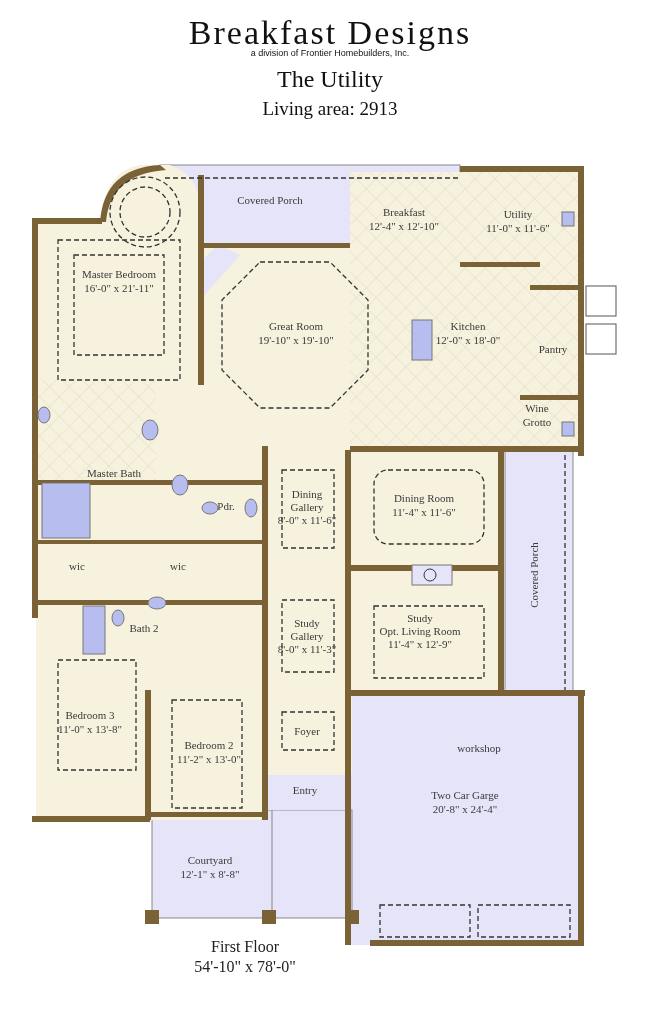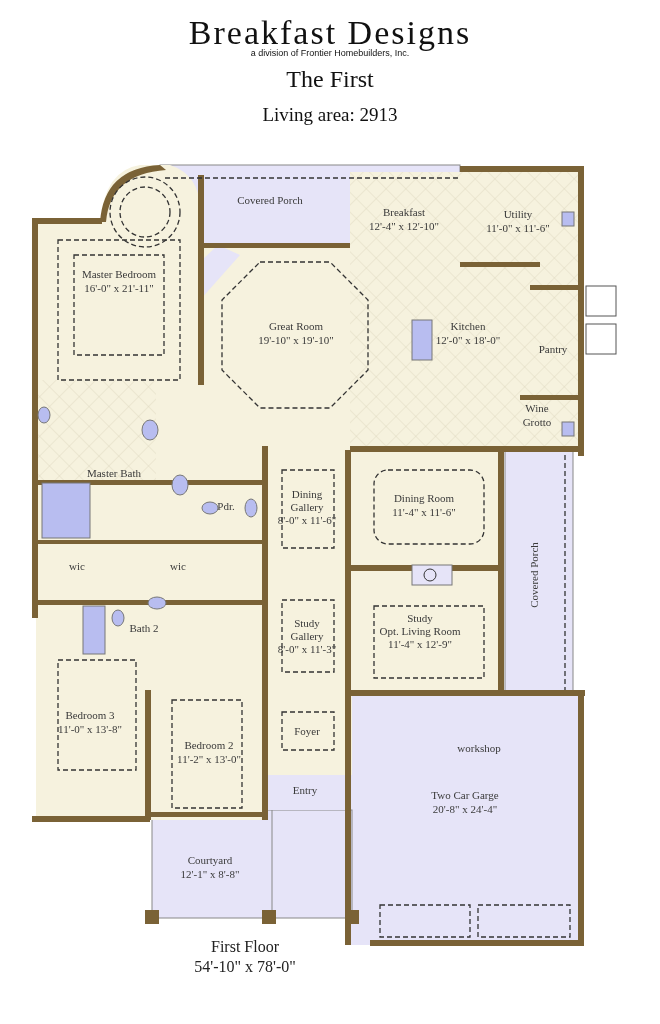--- a/index.html
+++ b/index.html
@@ -1,33 +1,33 @@
 <!DOCTYPE html>
 <html><head>
 <meta charset="utf-8">
 <style>
   html, body { margin:0; padding:0; background:#ffffff; }
   body { width:660px; height:1024px; position:relative; overflow:hidden; font-family:"DejaVu Serif", serif; }
   .hdr { position:absolute; left:0; width:660px; text-align:center; color:#111; }
   .brand { top:14px; font-size:34px; letter-spacing:2px; font-family:"Liberation Serif", serif; }
   .sub { top:48px; font-size:9px; font-family:"Liberation Sans", sans-serif; }
   .plan-title { top:66px; font-size:24px; font-family:"Liberation Serif", serif; }
-  .living { top:104px; font-size:19px; font-family:"Liberation Serif", serif; }
+  .living { top:98px; font-size:19px; font-family:"Liberation Serif", serif; }
   svg { position:absolute; left:0; top:0; }
   .lbl { font-family:"Liberation Serif", serif; font-size:11px; fill:#3a3a3a; text-anchor:middle; }
   .floor-lbl { font-family:"Liberation Serif", serif; font-size:16px; fill:#222; text-anchor:middle; }
   .wall { fill:#7a6236; }
   .dash { fill:none; stroke:#333; stroke-width:1.3; stroke-dasharray:5 3; }
 </style>
 </head>
 <body>
 
 <div class="hdr brand">Breakfast Designs</div>
 <div class="hdr sub">a division of Frontier Homebuilders, Inc.</div>
-<div class="hdr plan-title">The First</div>
+<div class="hdr plan-title">The Utility</div>
 <div class="hdr living">Living area: 2913</div>
 
 <svg width="660" height="1024" viewBox="0 0 660 1024">
   <defs>
     <pattern id="tile" width="14" height="14" patternUnits="userSpaceOnUse" patternTransform="rotate(45)">
       <rect width="14" height="14" fill="#f6f2de"></rect>
       <path d="M0 0 L14 0 M0 0 L0 14" stroke="#d9d4bd" stroke-width="0.8"></path>
     </pattern>
   </defs>
 

